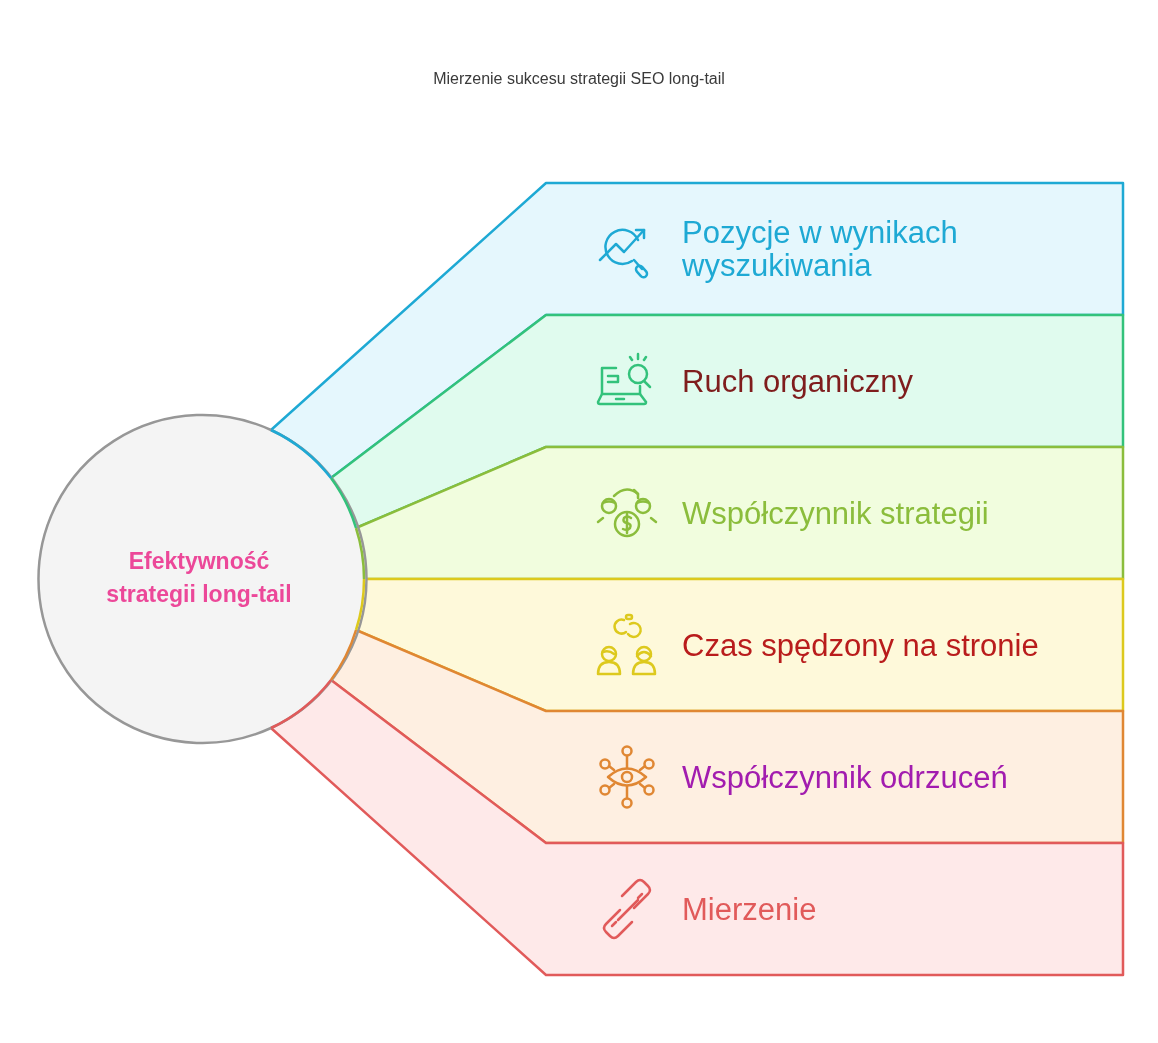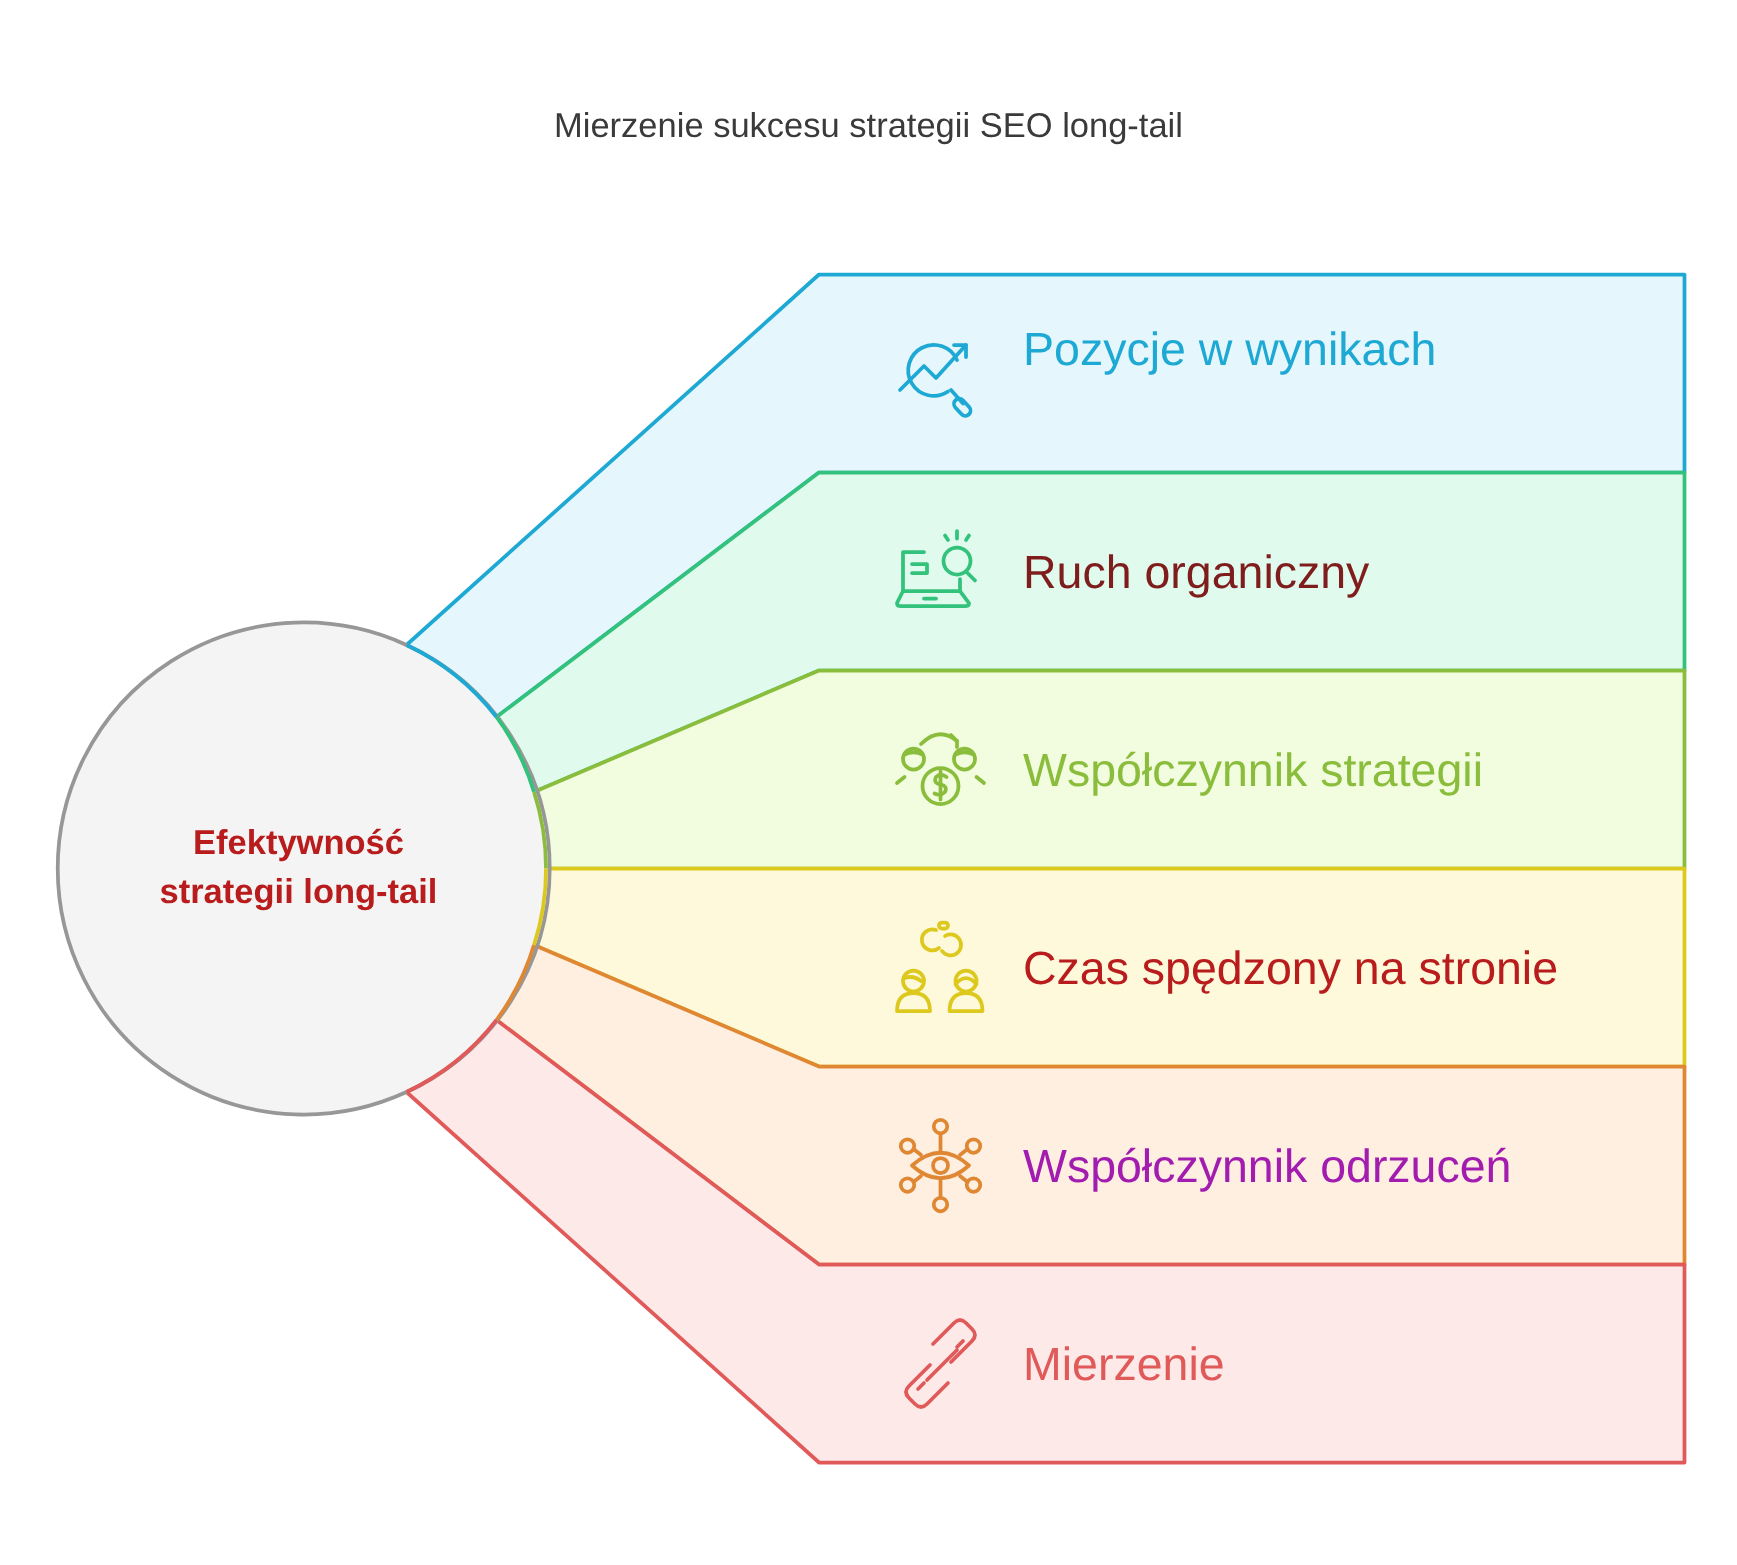--- a/index.html
+++ b/index.html
@@ -1,22 +1,22 @@
 <!DOCTYPE html>
 <html><head>
 <meta charset="utf-8">
 <style>
   html, body { margin:0; padding:0; background:#ffffff; }
   body { width:1158px; height:1043px; position:relative; overflow:hidden;
          font-family:"Liberation Sans", "DejaVu Sans", sans-serif; }
   .title { position:absolute; left:0; top:70px; width:1158px; text-align:center;
-           font-size:23px; color:#3a3a3a; }
+           font-size:16px; color:#3a3a3a; }
   svg.diagram { position:absolute; left:0; top:0; }
   .center-label { position:absolute; left:35px; top:545px; width:328px; text-align:center;
-                  font-weight:bold; font-size:23px; line-height:33px; color:#b91c1c; }
+                  font-weight:bold; font-size:23px; line-height:33px; color:#ec4899; }
   .band-label { position:absolute; left:682px; font-size:31px; line-height:33px; }
   .icon { position:absolute; left:592px; width:70px; height:70px; }
 </style>
 </head>
 <body>
 
 <div class="title">Mierzenie sukcesu strategii SEO long-tail</div>
 
 <svg class="diagram" width="1158" height="1043" viewBox="0 0 1158 1043">
 
@@ -121,18 +121,19 @@
     <path d="M28,36 L14,50 Q10,54 14,58 L18,62 Q22,66 26,62 L40,48"></path>
     <path d="M42,34 L56,20 Q60,16 56,12 L52,8 Q48,4 44,8 L30,22"></path>
     <path d="M26,46 L46,26"></path>
     <path d="M20,52 L24,48"></path>
     <path d="M46,24 L50,20"></path>
   </g>
 </svg>
 
 <div class="band-label" style="top:216px;color:#1ea9d4">
   <div>Pozycje w wynikach</div>
+  <div>wyszukiwania</div>
 </div>
 <div class="band-label" style="top:365px;color:#7f1d1d">Ruch organiczny</div>
 <div class="band-label" style="top:497px;color:#8bbd3c">Współczynnik strategii</div>
 <div class="band-label" style="top:629px;color:#b91c1c">Czas spędzony na stronie</div>
 <div class="band-label" style="top:761px;color:#a21caf">Współczynnik odrzuceń</div>
 <div class="band-label" style="top:893px;color:#e15a5a">Mierzenie</div>
 
 </body></html>

